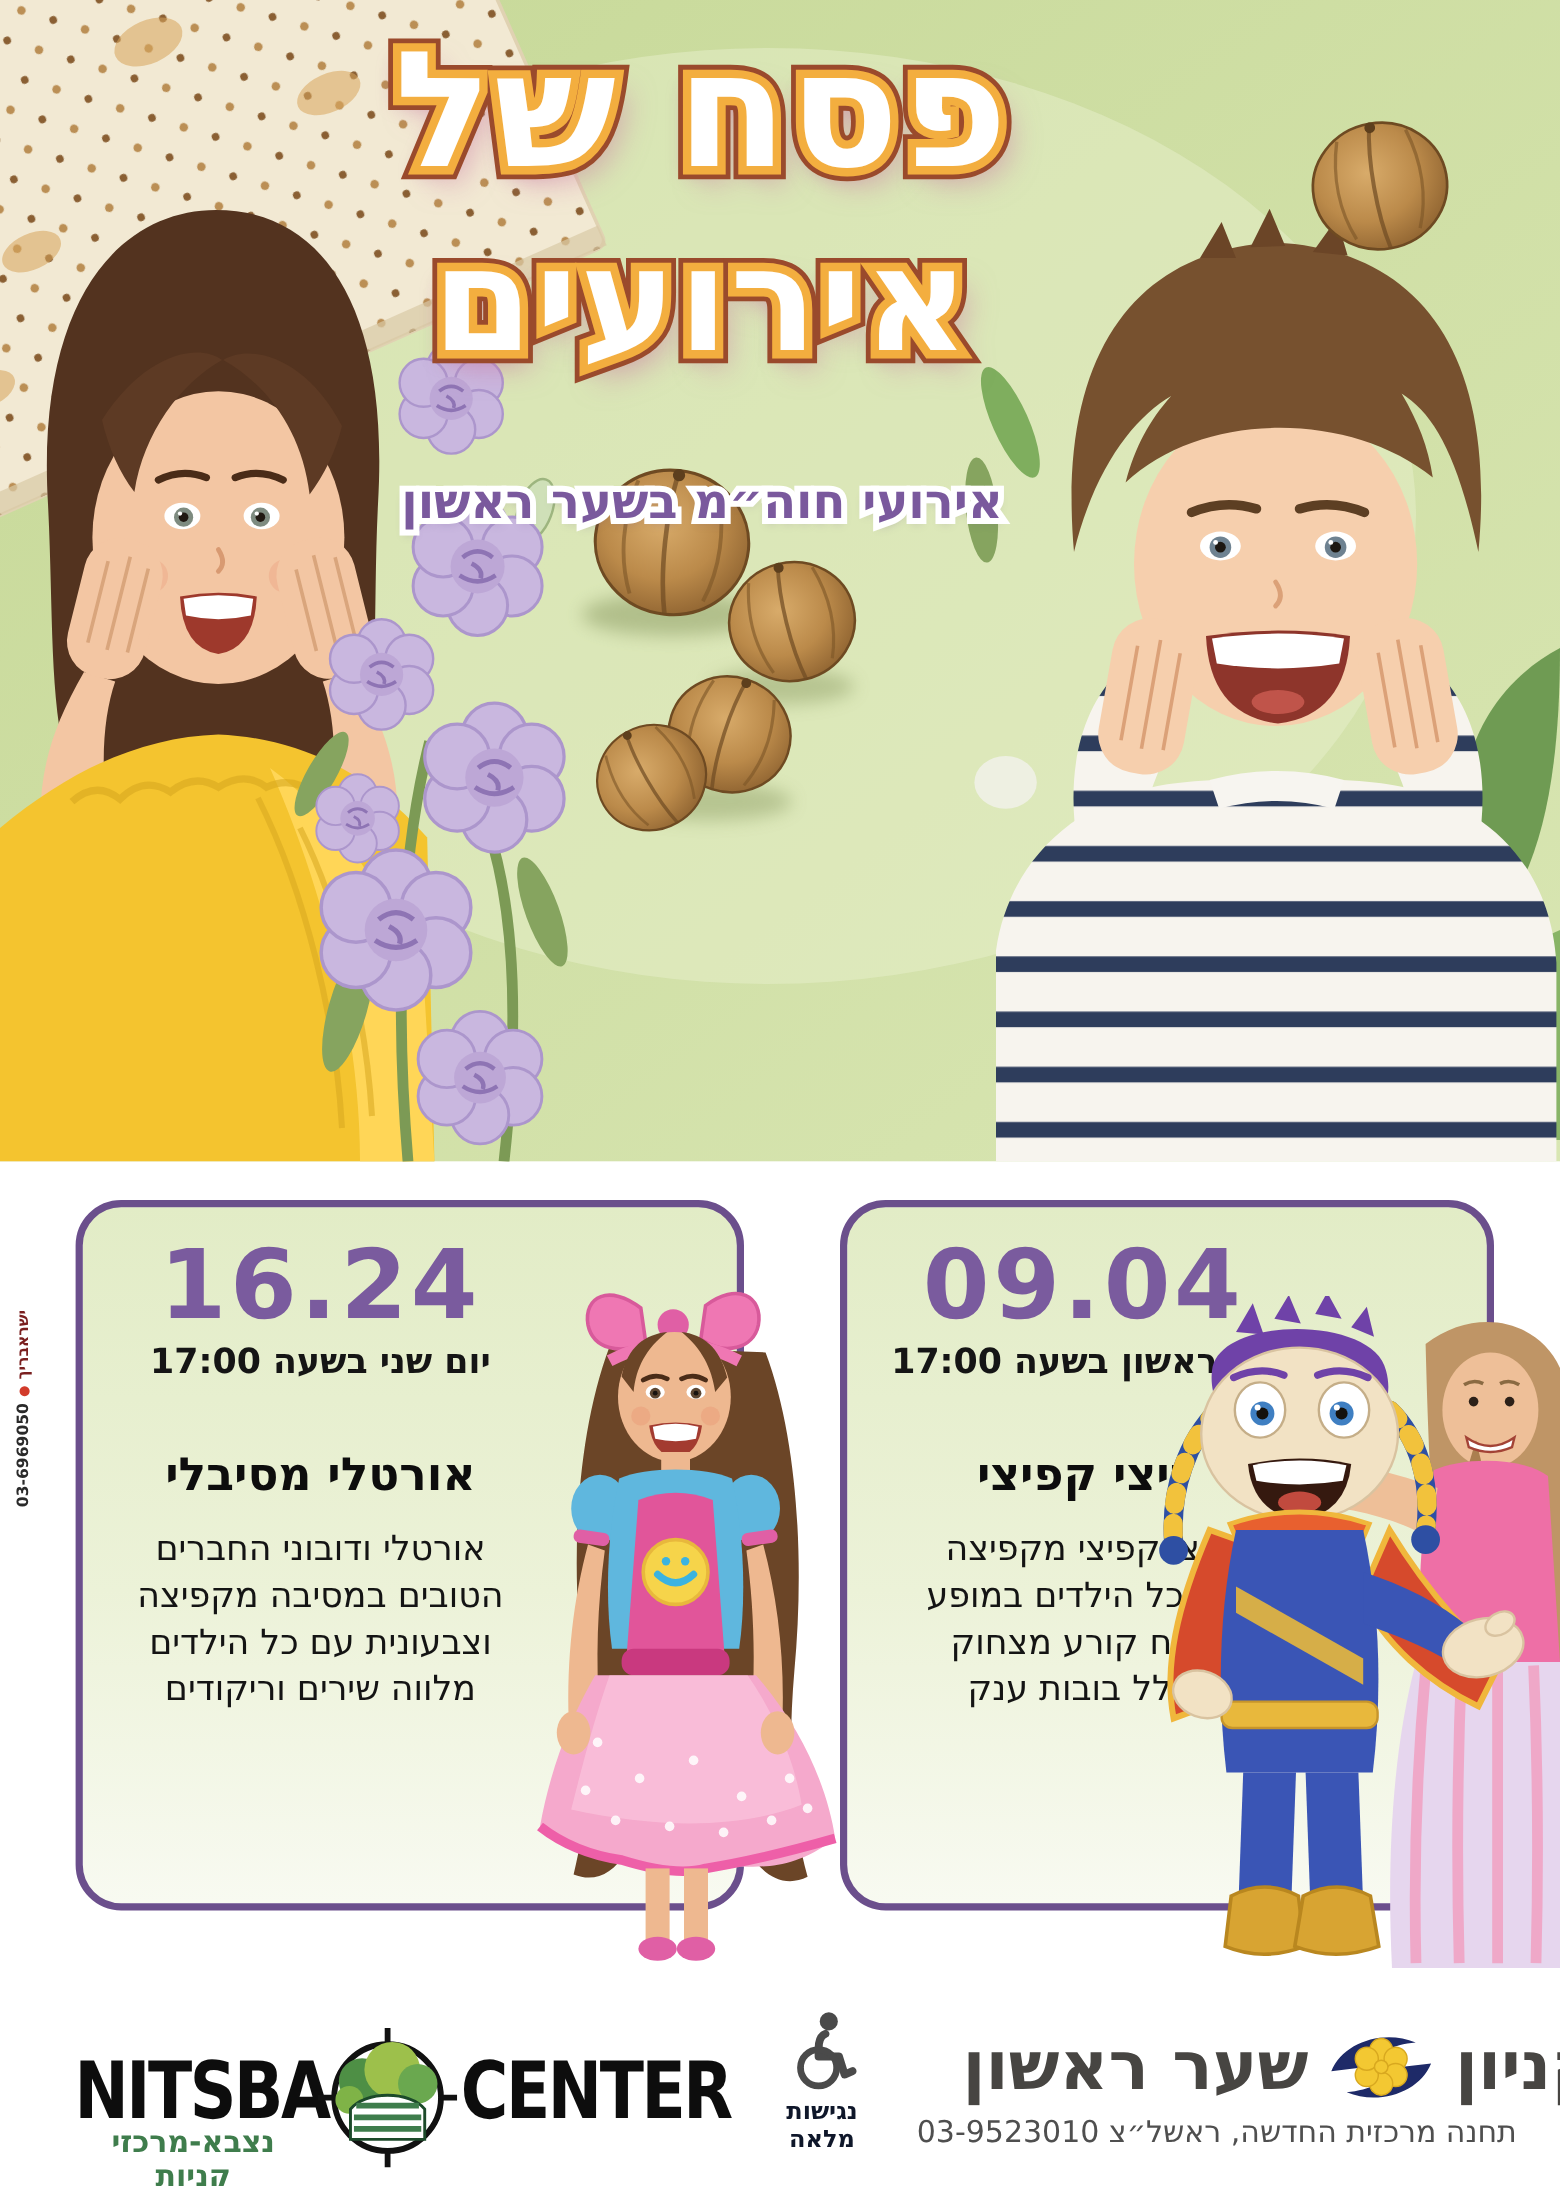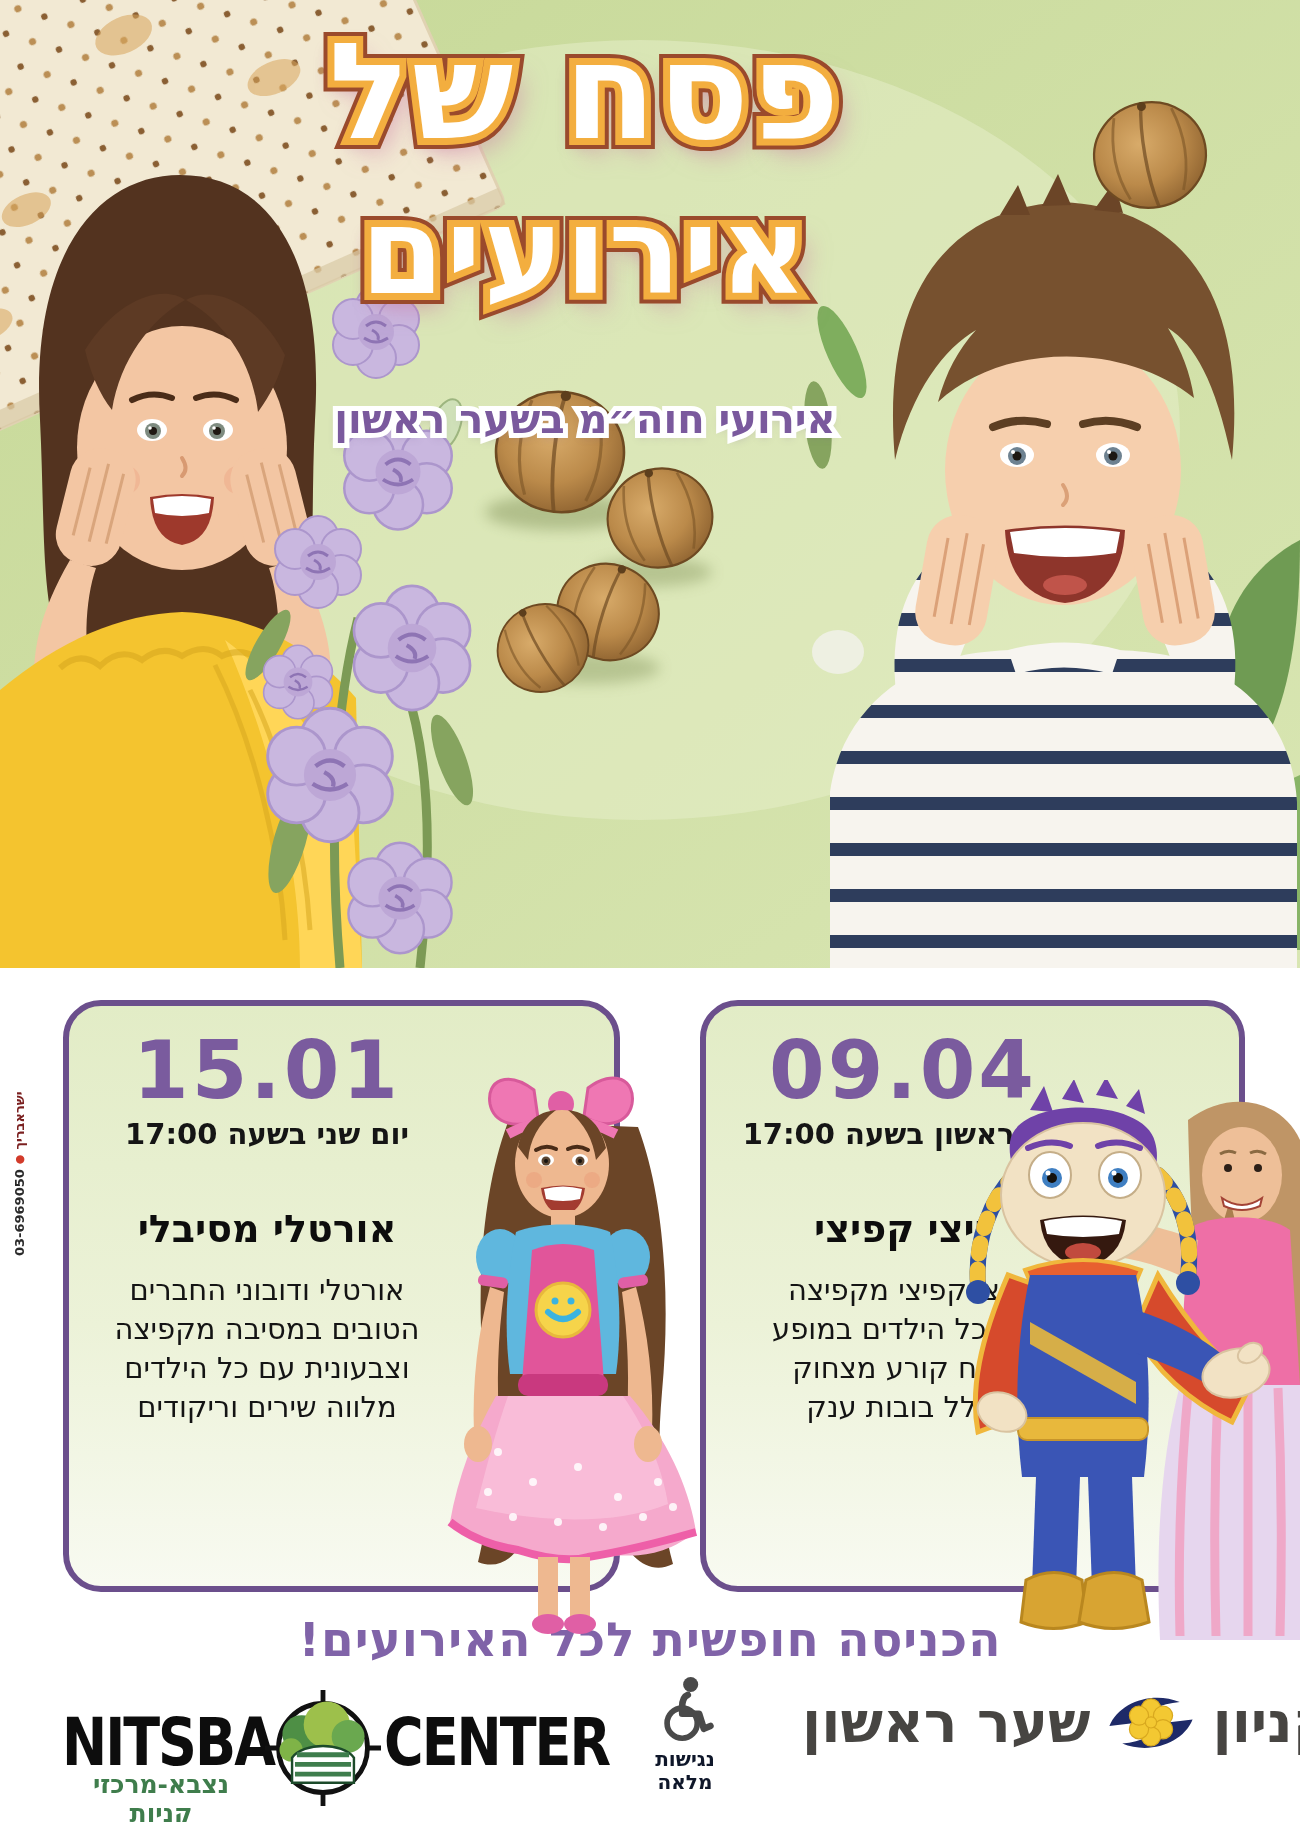--- a/index.html
+++ b/index.html
@@ -273,21 +273,21 @@
   </section>
 
   <div class="credit">
     <span class="credit-phone">03-6969050</span>
     <span class="credit-dot">●</span>
     <span class="credit-name">ישראבריך</span>
   </div>
 
   <section class="card card-left">
     <div class="col">
-      <div class="date">15.01</div>
+      <div class="date">16.24</div>
       <div class="time">יום שני בשעה 17:00</div>
       <div class="name">אורטלי מסיבלי</div>
       <div class="desc">אורטלי ודובוני החברים
 הטובים במסיבה מקפיצה
 וצבעונית עם כל הילדים
 מלווה שירים וריקודים</div>
     </div>
   </section>
 
   <section class="card card-right">
@@ -400,21 +400,20 @@
     <path d="M206,230 C240,241 270,256 294,276 L282,307 C256,291 228,281 206,273 Z" fill="#3a55b5"></path>
     <ellipse cx="306" cy="293" rx="34" ry="24" fill="#f2e2c4" stroke="#d9c3a0" stroke-width="2" transform="rotate(-14 306 293)"></ellipse>
     <ellipse cx="320" cy="273" rx="13" ry="9" fill="#f2e2c4" stroke="#d9c3a0" stroke-width="2" transform="rotate(-30 320 273)"></ellipse>
     <ellipse cx="72" cy="332" rx="25" ry="19" fill="#f2e2c4" stroke="#d9c3a0" stroke-width="2" transform="rotate(20 72 332)"></ellipse>
     <path d="M106,397 L150,397 L146,508 L102,508 Z" fill="#3a55b5"></path>
     <path d="M158,397 L202,397 L206,508 L162,508 Z" fill="#3a55b5"></path>
     <path d="M96,500 q28,-15 56,0 l5,42 q-34,13 -66,0 Z" fill="#d8a432" stroke="#b9871f" stroke-width="3"></path>
     <path d="M156,500 q28,-15 56,0 l7,42 q-36,13 -70,0 Z" fill="#d8a432" stroke="#b9871f" stroke-width="3"></path>
   </svg>
 
-  <div class="slogan">הכניסה חופשית לכל האירועים!</div>
 
   <footer>
     <div class="nitsba">
       <span class="nitsba-word nitsba-left">NITSBA</span>
       <svg class="nitsba-icon" viewBox="0 0 120 120">
         <circle cx="60" cy="60" r="46" stroke="#111" stroke-width="5" fill="none"></circle>
         <path d="M60,0 V16 M60,104 V120 M0,60 H14 M106,60 H120" stroke="#111" stroke-width="5"></path>
         <circle cx="38" cy="46" r="20" fill="#4e8f45"></circle>
         <circle cx="64" cy="36" r="24" fill="#9dc04b"></circle>
         <circle cx="86" cy="48" r="17" fill="#6aa84f"></circle>
@@ -447,15 +446,16 @@
               <circle cx="75" cy="37" r="12"></circle>
               <circle cx="75" cy="54" r="12"></circle>
             <circle cx="60" cy="63" r="12"></circle>
               <circle cx="45" cy="54" r="12"></circle>
               <circle cx="45" cy="37" r="12"></circle>
             <circle cx="60" cy="45.5" r="7"></circle>
           </g>
         </svg>
         <span class="mall-word">שער ראשון</span>
       </div>
+      <div class="mall-address">תחנה מרכזית החדשה, ראשל״צ 03-9523010</div>
     </div>
   </footer>
 </div>
 
 </body></html>

